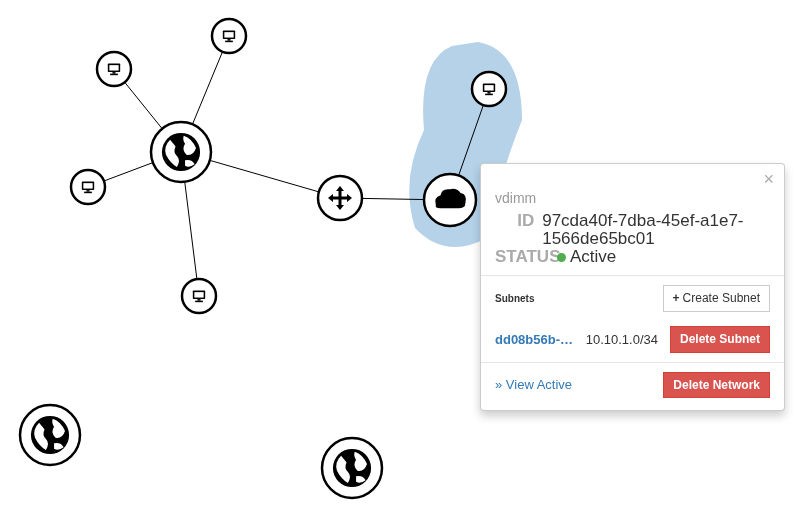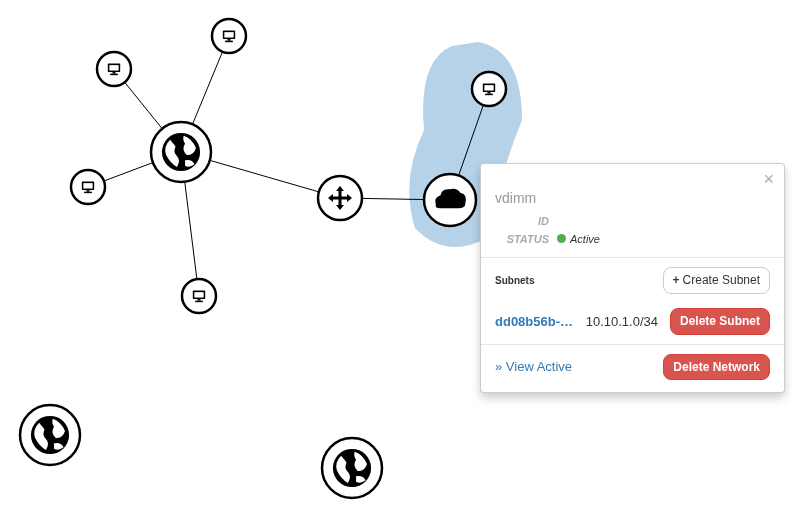--- a/index.html
+++ b/index.html
@@ -52,23 +52,22 @@
   .close {
     position: absolute;
     top: 6px; right: 10px;
     color: #aaa;
     font-size: 18px;
     line-height: 1;
     cursor: pointer;
   }
   .meta-row {
     display: flex;
-    font-size: 11px;
+    font-size: 17px;
     line-height: 18px;
-    font-style: italic;
   }
   .meta-label {
     width: 54px;
     text-align: right;
     color: #aaa;
     font-weight: 600;
     margin-right: 8px;
   }
   .meta-value { color: #333; }
   .status-dot {
@@ -93,21 +92,21 @@
     margin: 0;
     font-size: 10px;
     font-weight: 700;
     color: #333;
   }
   .btn {
     display: inline-block;
     padding: 4px 9px;
     font-size: 12px;
     line-height: 1.4;
-    border-radius: 8px;
+    border-radius: 0;
     border: 1px solid #ccc;
     background: #fff;
     color: #333;
     cursor: pointer;
     white-space: nowrap;
   }
   .btn-danger {
     background: #d9534f;
     border-color: #d43f3a;
     color: #fff;
@@ -237,20 +236,21 @@
       </g>
     </g>
 </svg>
 
 <div class="panel">
   <span class="close">×</span>
   <h4>vdimm</h4>
 
   <div class="meta-row">
     <div class="meta-label">ID</div>
+    <div class="meta-value">97cda40f-7dba-45ef-a1e7-1566de65bc01</div>
   </div>
   <div class="meta-row">
     <div class="meta-label">STATUS</div>
     <div class="meta-value">
       <span class="status-dot"></span><span>Active</span>
     </div>
   </div>
 
   <hr class="div">
 

